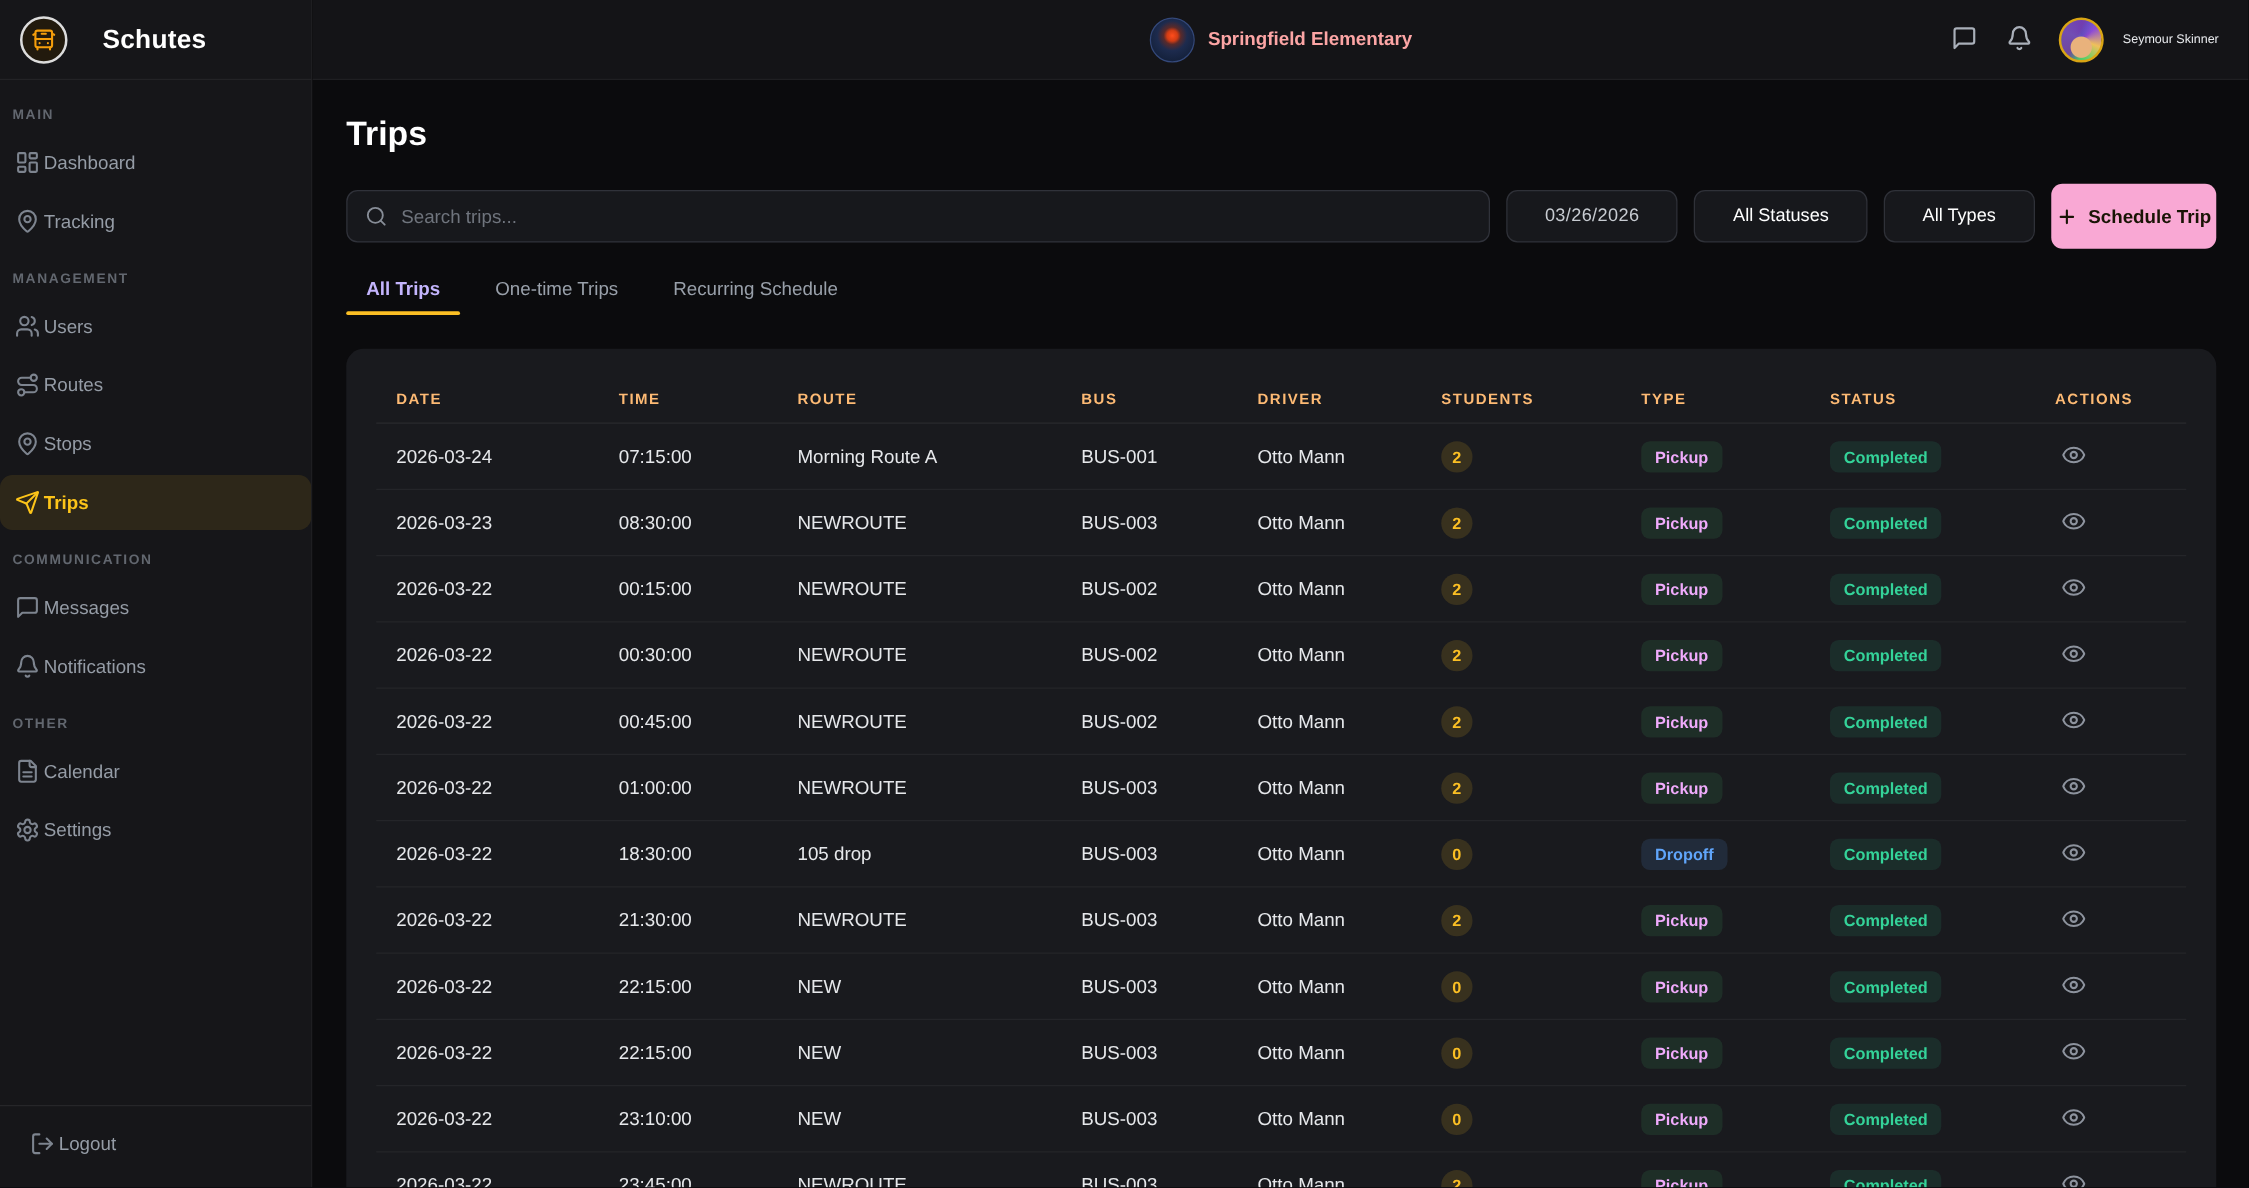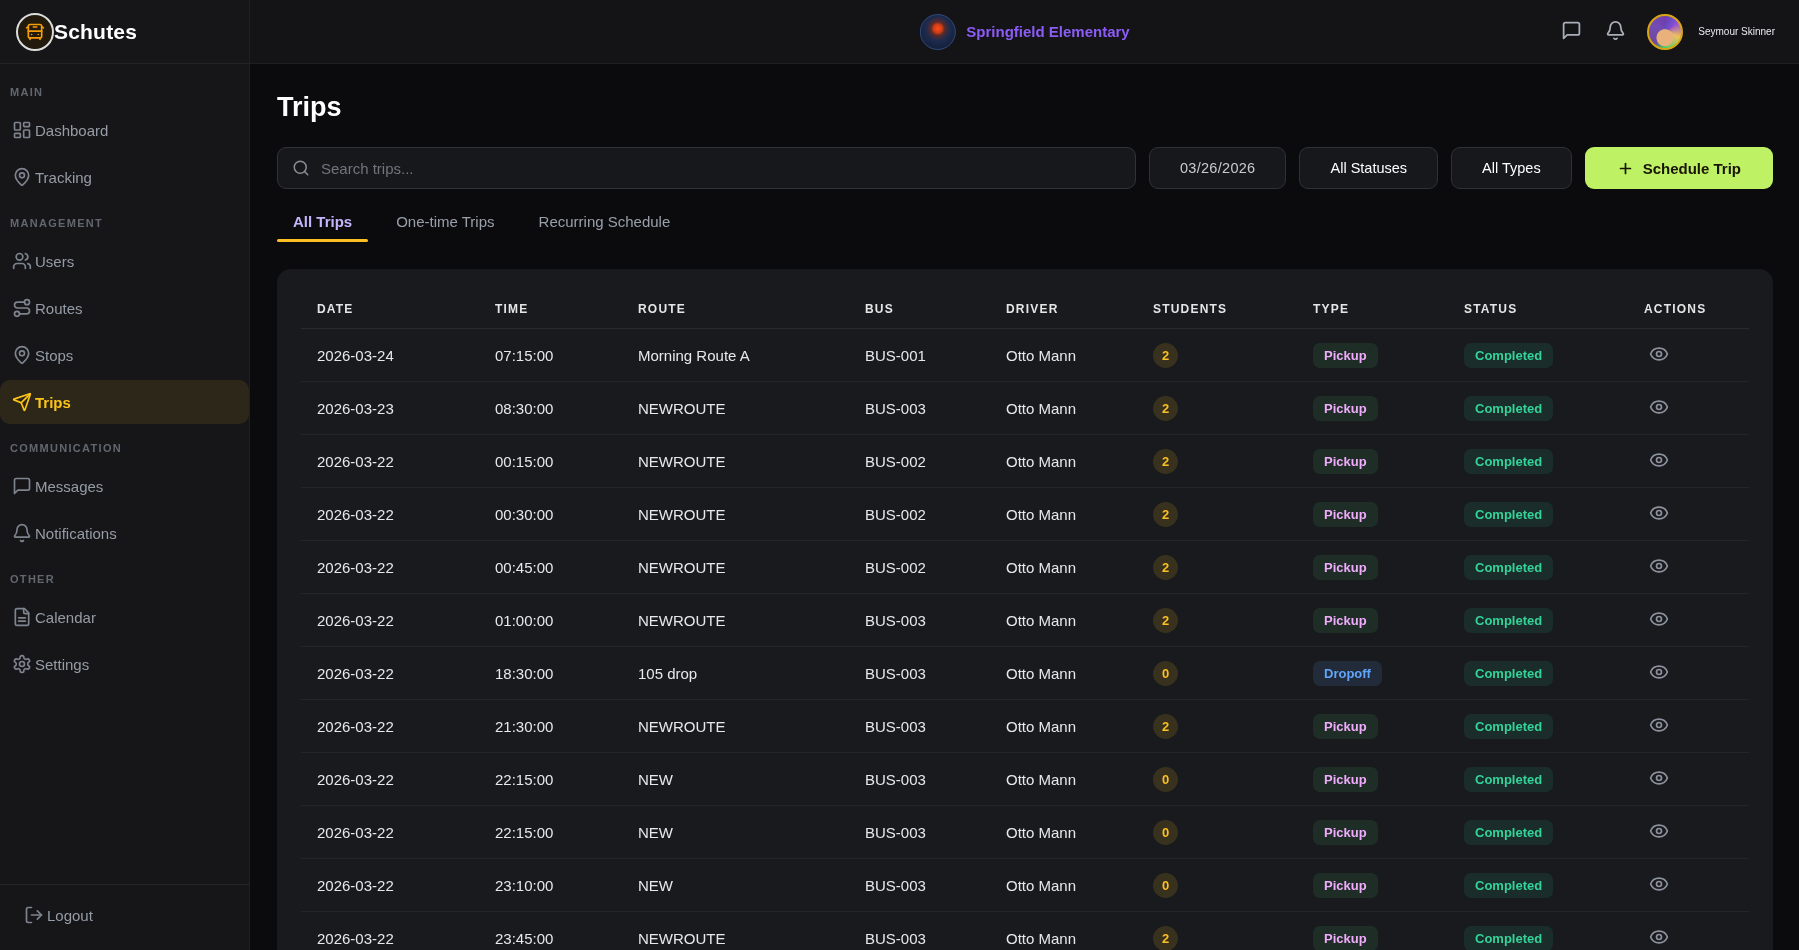--- a/index.html
+++ b/index.html
@@ -2,42 +2,42 @@
 <html><head>
 <meta charset="utf-8">
 <style>
   * { box-sizing: border-box; margin: 0; padding: 0; }
   html,body { background:#0b0b0d; }
   body { font-family: "Liberation Sans", "DejaVu Sans", sans-serif; }
   .app { width:1799px; height:950px; display:flex; overflow:hidden; background:#0b0b0d; color:#e5e7ea; }
 
   
   .sidebar { width:250px; flex-shrink:0; background:#161619; border-right:1px solid rgba(255,255,255,0.05); display:flex; flex-direction:column; }
-  .sidebar-logo { height:64px; display:flex; align-items:center; gap:0; padding:0 16px; border-bottom:1px solid rgba(255,255,255,0.06); flex-shrink:0; }
+  .sidebar-logo { height:64px; display:flex; align-items:center; gap:28px; padding:0 16px; border-bottom:1px solid rgba(255,255,255,0.06); flex-shrink:0; }
   .logo-badge { width:38px; height:38px; border-radius:50%; background:#221a0d; border:2px solid #dcdcdc; display:flex; align-items:center; justify-content:center; color:#f59e0b; flex-shrink:0; }
   .logo-badge svg { width:20px; height:20px; }
   .logo-text { font-size:21px; font-weight:700; color:#ffffff; letter-spacing:0.2px; }
   .sidebar-nav { flex:1; padding:14px 0 0; overflow:hidden; }
   .section-label { font-size:11px; font-weight:700; letter-spacing:1.3px; color:#62676f; padding:0 10px; margin:18px 0 10px; }
   .section-label:first-child { margin-top:8px; }
   .nav-item { position:relative; display:flex; align-items:center; gap:3px; height:44px; padding:0 12px; margin-bottom:3px; border-radius:10px; color:#959ca6; font-size:15px; cursor:pointer; }
   .nav-item .icon { display:inline-flex; color:#7d848f; }
   .nav-item .icon svg { width:20px; height:20px; }
   .nav-item.active { background:rgba(252,196,25,0.10); color:#fcc419; font-weight:600; }
   .nav-item.active .icon { color:#fcc419; }
   .nav-item.active::before { content:''; position:absolute; left:-4px; top:7px; bottom:7px; width:3px; border-radius:2px; background:#fcc419; }
   .sidebar-footer { border-top:1px solid rgba(255,255,255,0.07); padding:8px 12px 10px; flex-shrink:0; }
 
   
   .main { flex:1; min-width:0; display:flex; flex-direction:column; background:#0b0b0d; }
   .topbar { height:64px; flex-shrink:0; background:#141417; border-bottom:1px solid rgba(255,255,255,0.05); display:flex; align-items:center; padding:0 24px; position:relative; }
   .school { position:absolute; left:50%; transform:translateX(-50%); display:flex; align-items:center; gap:11px; }
   .school-logo { width:36px; height:36px; border-radius:50%; flex-shrink:0; border:1px solid #34497b;
      background: radial-gradient(circle at 50% 40%, #ff4d1c 0%, #d13c14 16%, #5a2a2a 26%, #1d2b4e 45%, #16233f 70%, #0f1a31 100%); }
-  .school-name { font-size:15px; font-weight:600; color:#8b5cf6;text-align:right; }
+  .school-name { font-size:15px; font-weight:600; color:#fca5a5;text-align:right; }
   .topbar-right { margin-left:auto; display:flex; align-items:center; gap:19px; }
   .top-icon-btn { background:none; border:none; color:#a9afb9; cursor:pointer; display:flex; padding:2px; }
   .top-icon-btn svg { width:21px; height:21px; }
   .avatar { width:36px; height:36px; border-radius:50%; border:2px solid #d9a514; flex-shrink:0;
      background:
        radial-gradient(circle at 50% 68%, #e9b27c 0 30%, rgba(233,178,124,0) 33%),
        linear-gradient(115deg, rgba(122,54,168,0.85) 40%, rgba(122,54,168,0) 62%),
        conic-gradient(from 230deg, #2fb56a, #45d4f4 70deg, #3a6fe0 130deg, #8d4bd6 180deg, #f0c05a 240deg, #58d068 300deg, #2fb56a); }
   .user-name { font-size:10px; color:#e7e9ec; margin-left:-4px; }
 
@@ -45,34 +45,34 @@
   .content { flex:1; padding:26px 26px 0 27px; overflow:hidden; display:flex; flex-direction:column; }
   .page-title { font-size:27px; font-weight:700; color:#ffffff; margin:2px 0 24px; }
   .toolbar { display:flex; align-items:center; gap:13px; margin-bottom:24px; }
   .search-box { flex:1; height:42px; background:#17181c; border:1px solid #30323a; border-radius:9px; display:flex; align-items:center; gap:11px; padding:0 14px; }
   .search-box .icon { display:inline-flex; color:#878d97; }
   .search-box .icon svg { width:18px; height:18px; }
   .search-box input { flex:1; background:transparent; border:none; outline:none; color:#e6e8eb; font-size:15px; font-family:inherit; }
   .search-box input::placeholder { color:#6f747d; }
   .filter-btn { height:42px; padding:0 30px; background:#17181c; border:1px solid #2f3138; border-radius:9px; color:#ffffff; font-size:14.5px; font-weight:500; font-family:inherit; display:flex; align-items:center; cursor:pointer; white-space:nowrap; }
   .filter-btn.date { color:#c7cbd1; letter-spacing:0.3px; }
-  .schedule-btn { height:42px; padding:0 32px; background:#bef264; border:none; border-radius:9px; color:#191405; font-size:15px; font-weight:600; font-family:inherit; display:flex; align-items:center; gap:9px; cursor:pointer; white-space:nowrap; }
+  .schedule-btn { height:52px; padding:0 4px; background:#f9a8d4; border:none; border-radius:9px; color:#191405; font-size:15px; font-weight:600; font-family:inherit; display:flex; align-items:center; gap:9px; cursor:pointer; white-space:nowrap; }
   .schedule-btn .icon { display:inline-flex; }
   .schedule-btn .icon svg { width:17px; height:17px; }
 
   .tabs { display:flex; gap:12px; margin-bottom:27px; }
   .tab { padding:0 16px 12px; font-size:15px; color:#99a0aa; position:relative; cursor:pointer; }
   .tab.active { color:#c4b5fd; font-weight:600; }
   .tab.active::after { content:''; position:absolute; left:0; right:0; bottom:0; height:3px; background:#fbbf24; border-radius:2px; }
 
   
   .table-card { background:#191a1e; border-radius:14px; padding:20px 24px 0; flex-shrink:0; }
   .trow { display:grid; grid-template-columns:178px 143px 227px 141px 147px 160px 151px 180px 1fr; align-items:center; padding-left:16px; }
   .thead { height:40px; border-bottom:1px solid rgba(255,255,255,0.07); }
-  .thead > div { font-size:12px; font-weight:600; letter-spacing:1.2px; color:#e5e5e5; }
+  .thead > div { font-size:12px; font-weight:600; letter-spacing:1.2px; color:#fdba74; }
   .tr { height:53px; border-bottom:1px solid rgba(255,255,255,0.05); font-size:15px; color:#e6e8eb; }
   .count-badge { display:inline-flex; align-items:center; justify-content:center; width:25px; height:25px; border-radius:50%; background:rgba(251,191,36,0.14); color:#fbbf24; font-size:13px; font-weight:600; }
   .pill { display:inline-flex; align-items:center; padding:5px 11px; border-radius:7px; font-size:13px; font-weight:600; }
   .pill.pickup { background:rgba(74,222,128,0.10); color:#f0abfc; }
   .pill.dropoff { background:rgba(96,165,250,0.13); color:#60a5fa; }
   .pill.completed { background:rgba(52,211,153,0.10); color:#34d399; }
   .eye-btn { background:none; border:none; color:#8d939e; cursor:pointer; display:flex; padding:3px; justify-self:start; margin-left:2px; }
   .eye-btn svg { width:20px; height:20px; }
 </style>
 </head>

